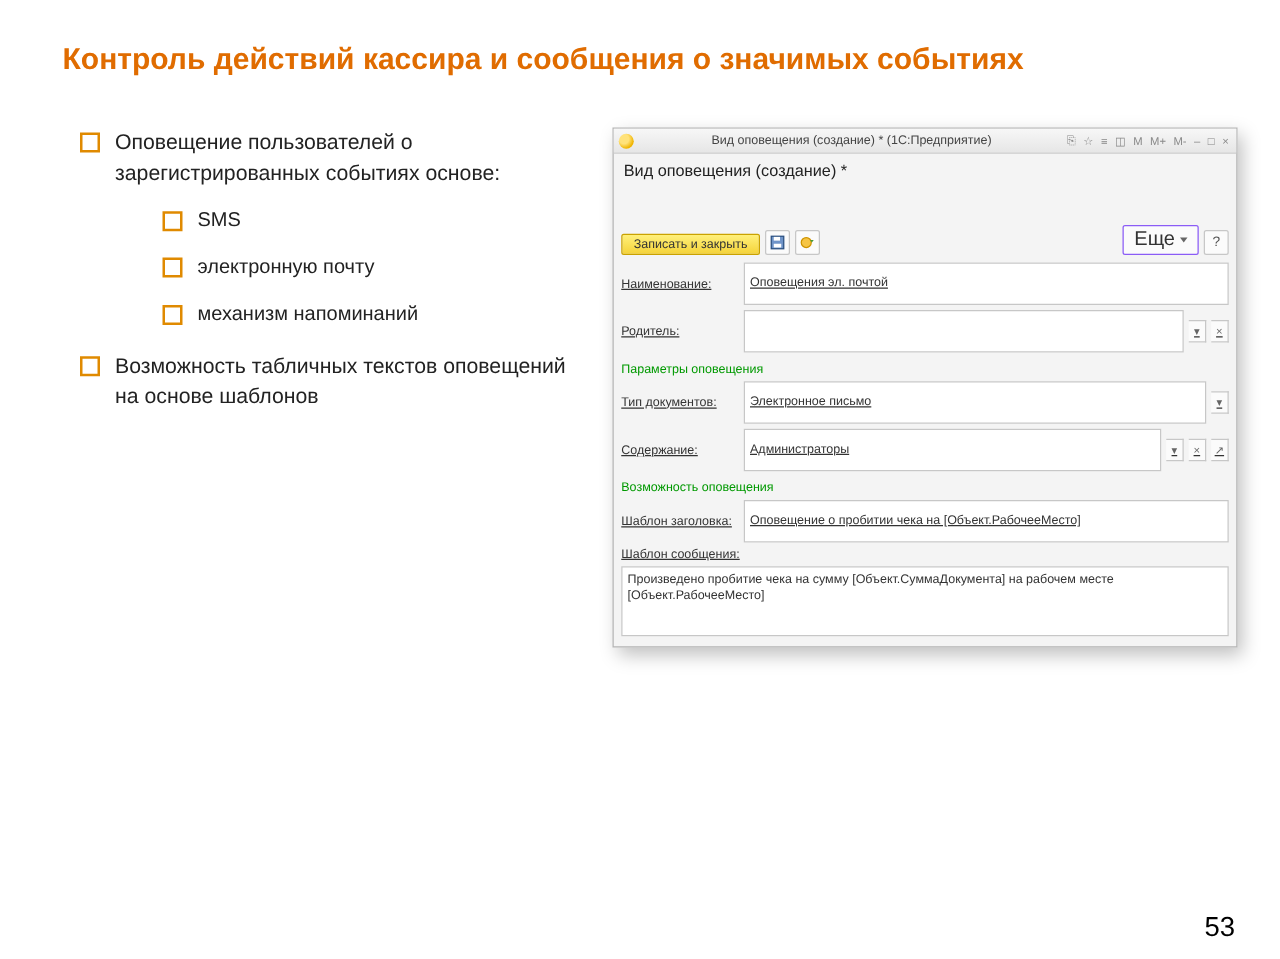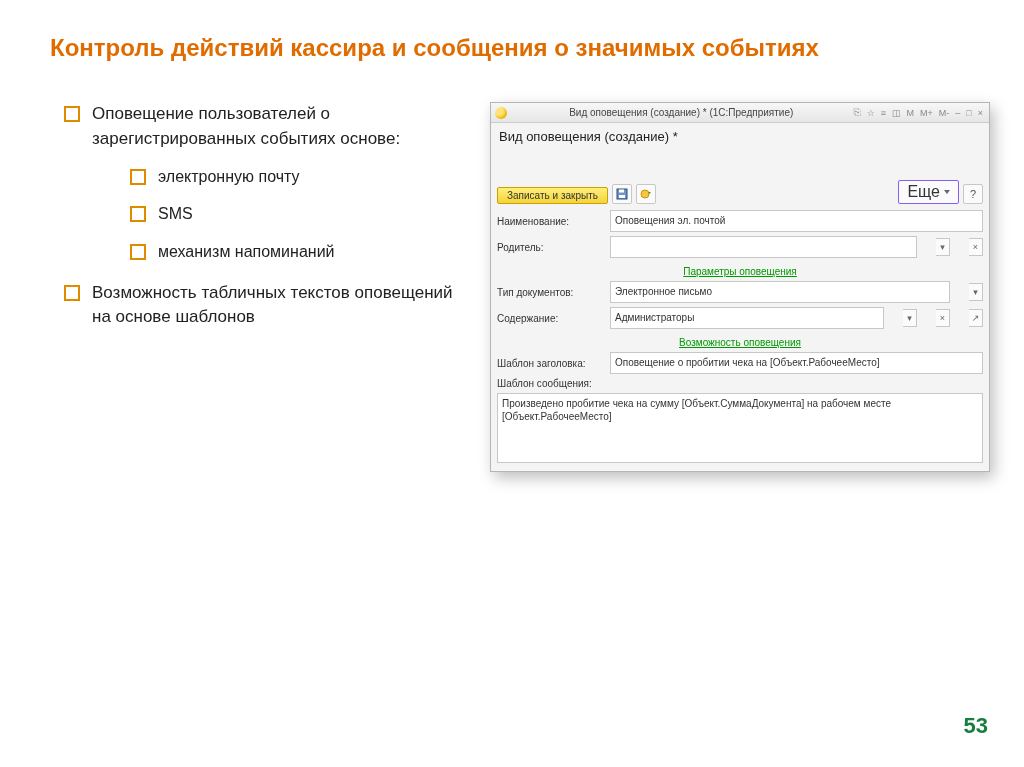--- a/index.html
+++ b/index.html
@@ -157,30 +157,31 @@
     border-radius: 2px;
     text-align: center;
     line-height: 18px;
     font-size: 11px;
     color: #555;
   }
   .form-row {
     display: flex;
     align-items: center;
     padding: 2px 6px;
-    gap: 19px;
+    gap: 4px;
+    text-decoration: underline;
   }
   .form-row .lbl {
     width: 94px;
     font-size: 10px;
     color: #333;
   }
   .form-row .fld {
     flex: 1;
-    height: 22px;
+    height: 34px;
     border: 1px solid #c7c7c7;
     background: #fff;
     padding: 0 4px;
     line-height: 16px;
     font-size: 10px;
     display: flex;
     align-items: center;
   }
   .fld-btn {
     width: 14px;
@@ -191,54 +192,52 @@
     display: flex;
     align-items: center;
     justify-content: center;
     font-size: 9px;
     color: #666;
   }
   .section-h {
     color: #009900;
     font-size: 10px;
     padding: 6px 6px 2px 6px;
-    text-decoration: underline;
-    text-align: center;
   }
   .big-field {
     margin: 2px 6px 8px 6px;
-    height: 70px;
+    height: 56px;
     border: 1px solid #c7c7c7;
     background: #fff;
     padding: 3px 4px;
     font-size: 10px;
     line-height: 13px;
   }
   .page-num {
     position: absolute;
     right: 36px;
-    bottom: 28px;
-    color: #15803d;
+    bottom: 12px;
+    color: #000000;
     font-size: 22px;
-    font-weight: 700;
+    font-weight: 400;
   }
 </style>
 </head>
 <body>
 
 <div class="slide-title">Контроль действий кассира и сообщения о значимых событиях</div>
 
 <div class="content-row">
   <div class="left-col">
     <ul class="bullets">
       <li>
         <span>Оповещение пользователей о зарегистрированных событиях основе:</span>
         <ul class="bullets sub">
+          <li>SMS</li>
           <li>электронную почту</li>
-          <li>SMS</li>
           <li>механизм напоминаний</li>
         </ul>
       </li>
       <li>Возможность табличных текстов оповещений на основе шаблонов</li>
     </ul>
   </div>
 
   <div class="right-col">
     <div class="app-window">
 

